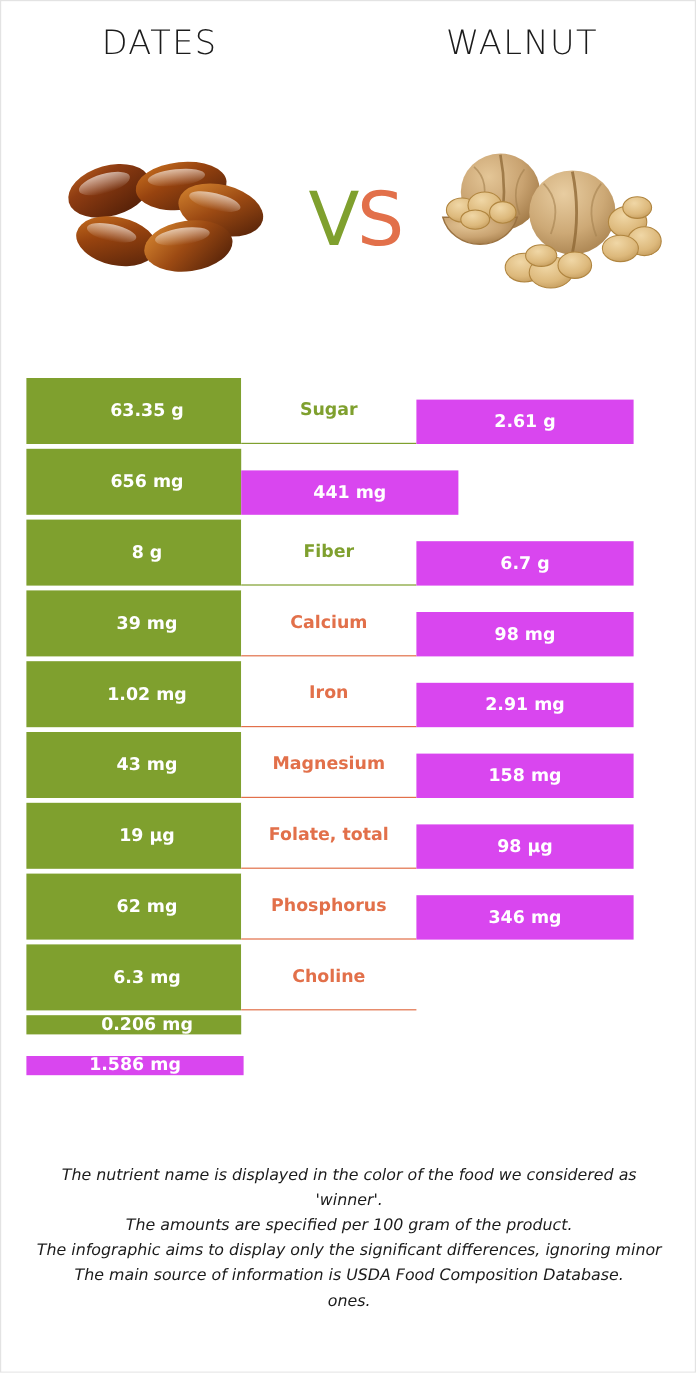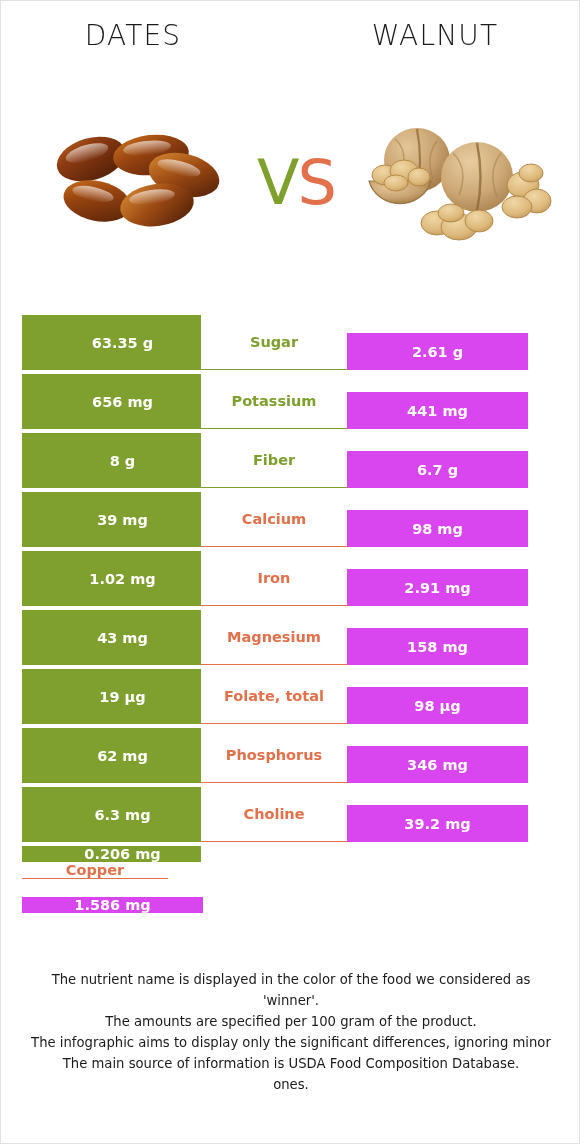--- a/index.html
+++ b/index.html
@@ -130,20 +130,21 @@
   .footer {
     position: absolute;
     left: 22px;
     top: 968px;
     width: 536px;
     text-align: center;
     font-size: 13.2px;
     line-height: 21px;
     color: #1b1b1b;
     font-family: "DejaVu Sans", sans-serif;
+    font-style: italic;
   }
   .footer p { margin: 0; }
 </style>
 </head>
 <body>
 
 <div id="page">
 
   <div class="titles">
     <div class="food-title left">DATES</div>
@@ -256,21 +257,20 @@
   <div class="table">
 
     <div class="row">
       <div class="cell cell-left">63.35 g</div>
       <div class="cell cell-mid win-dates">Sugar</div>
       <div class="cell cell-right">2.61 g</div>
     </div>
 
     <div class="row">
       <div class="cell cell-left">656 mg</div>
-      <div class="cell cell-mid win-dates">Potassium</div>
       <div class="cell cell-right">441 mg</div>
     </div>
 
     <div class="row">
       <div class="cell cell-left">8 g</div>
       <div class="cell cell-mid win-dates">Fiber</div>
       <div class="cell cell-right">6.7 g</div>
     </div>
 
     <div class="row">
@@ -299,26 +299,24 @@
 
     <div class="row">
       <div class="cell cell-left">62 mg</div>
       <div class="cell cell-mid win-walnut">Phosphorus</div>
       <div class="cell cell-right">346 mg</div>
     </div>
 
     <div class="row">
       <div class="cell cell-left">6.3 mg</div>
       <div class="cell cell-mid win-walnut">Choline</div>
-      <div class="cell cell-right">39.2 mg</div>
     </div>
 
     <div class="row">
       <div class="cell cell-left">0.206 mg</div>
-      <div class="cell cell-mid win-walnut">Copper</div>
       <div class="cell cell-right">1.586 mg</div>
     </div>
 
   </div>
 
   <div class="footer">
     <p>The nutrient name is displayed in the color of the food we considered as</p>
     <p>'winner'.</p>
     <p>The amounts are specified per 100 gram of the product.</p>
     <p>The infographic aims to display only the significant differences, ignoring minor</p>

